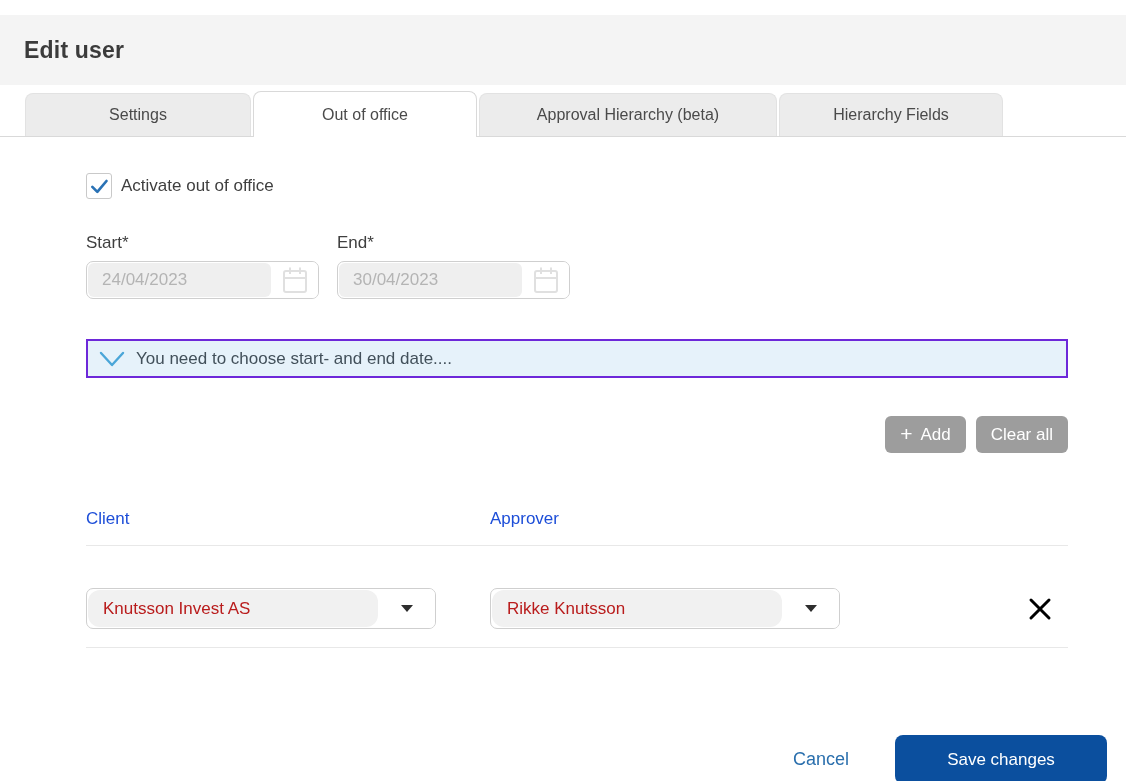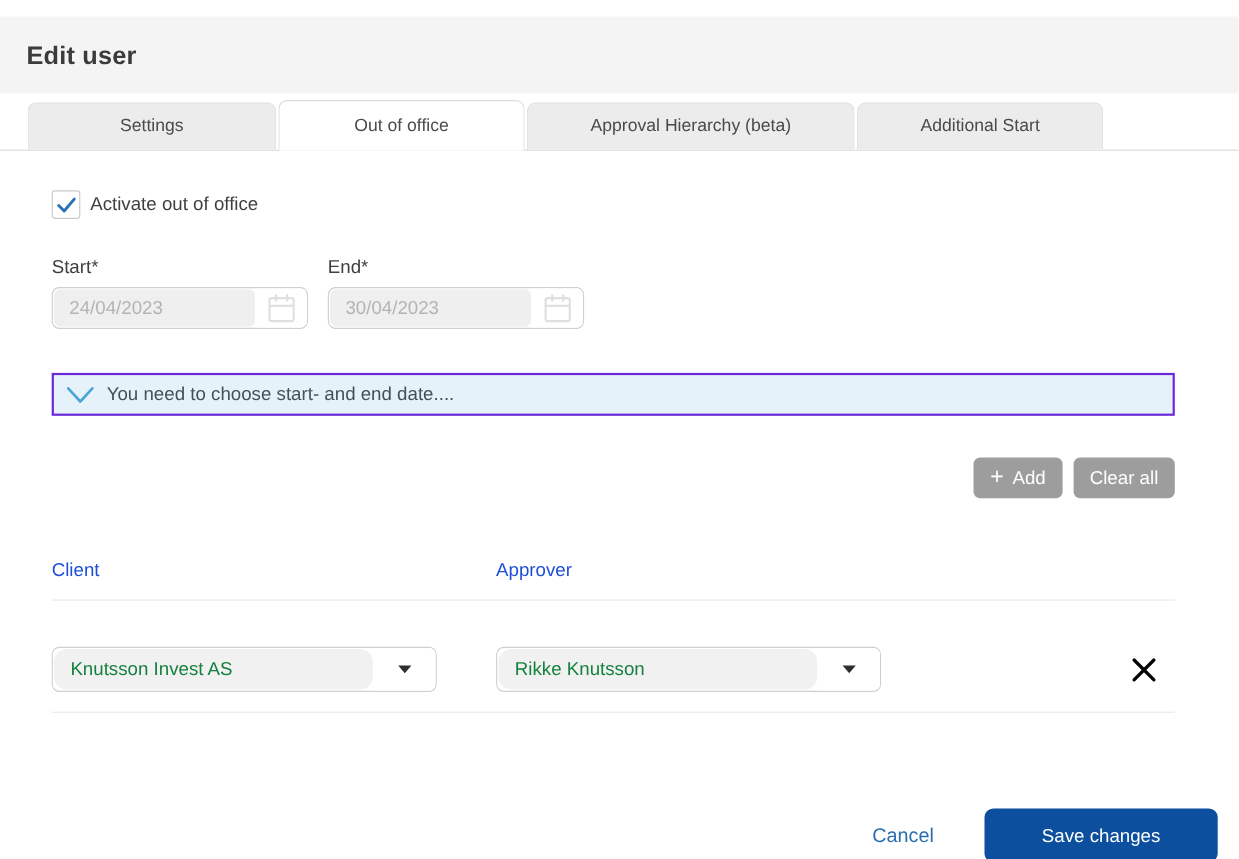--- a/index.html
+++ b/index.html
@@ -17,21 +17,21 @@
   .tab { height: 43px; background: #ececec; border: 1px solid #e2e2e2; border-bottom: none;
          border-radius: 8px 8px 0 0; display: flex; align-items: center; justify-content: center;
          font-size: 16px; color: #4a4a4a; cursor: pointer; }
   .tab:nth-of-type(1) { width: 226px; }
   .tab:nth-of-type(2) { width: 224px; }
   .tab:nth-of-type(3) { width: 298px; }
   .tab:nth-of-type(4) { width: 224px; }
   .tab.active { background: #fff; border-color: #d9d9d9; height: 46px; margin-bottom: -1px; z-index: 2; }
 
   
-  .content { padding: 0 58px 0 47px; }
+  .content { padding: 0 58px 0 86px; }
 
   .checkbox-row { margin-top: 36px; display: flex; align-items: center; }
   .checkbox { width: 26px; height: 26px; background: #fff; border: 1px solid #c9c9c9; border-radius: 3px;
               display: flex; align-items: center; justify-content: center; cursor: pointer; flex: 0 0 auto; }
   .checkbox-label { margin-left: 9px; font-size: 17px; color: #3f3f3f; }
 
   .dates-row { margin-top: 34px; display: flex; gap: 18px; }
   .date-col { width: 233px; }
   .field-label { font-size: 17px; color: #3f3f3f; margin-bottom: 8px; }
   .date-input { height: 38px; border: 1px solid #cfcfcf; border-radius: 7px; background: #fff;
@@ -52,21 +52,21 @@
 
   .table-headers { margin-top: 56px; display: flex; font-size: 17px; color: #1d4ed8; }
   .table-headers .col-client { width: 404px; }
   .divider { border-top: 1px solid #e8e8e8; margin-top: 16px; }
 
   .table-row { margin-top: 42px; display: flex; align-items: center; }
   .select { width: 350px; height: 41px; border: 1px solid #cfcfcf; border-radius: 7px; background: #fff;
             display: flex; overflow: hidden; cursor: pointer; }
   .select + .select { margin-left: 54px; }
   .select-text { flex: 1; background: #f1f1f1; display: flex; align-items: center; padding-left: 15px;
-                 font-size: 17px; color: #15803d; border-radius: 12px; margin: 1px 0 1px 1px; }
+                 font-size: 17px; color: #b91c1c; border-radius: 12px; margin: 1px 0 1px 1px; }
   .arrow-zone { width: 57px; display: flex; align-items: center; justify-content: center; background: #fff; }
   .caret { width: 0; height: 0; border-left: 6px solid transparent; border-right: 6px solid transparent;
            border-top: 7px solid #2e2e2e; }
   .remove { margin-left: auto; margin-right: 14px; display: flex; align-items: center; justify-content: center;
             width: 28px; height: 28px; cursor: pointer; }
   .divider2 { border-top: 1px solid #e8e8e8; margin-top: 18px; }
 
   .footer { margin-top: 87px; display: flex; justify-content: flex-end; align-items: center;
             padding-right: 19px; gap: 46px; }
   .cancel-link { font-size: 18px; color: #2a6fad; cursor: pointer; text-decoration: none; }
@@ -79,21 +79,21 @@
 <div class="app">
 
   <div class="header">
     <h1>Edit user</h1>
   </div>
 
   <div class="tabs">
     <div class="tab">Settings</div>
     <div class="tab active">Out of office</div>
     <div class="tab">Approval Hierarchy (beta)</div>
-    <div class="tab">Additional Start</div>
+    <div class="tab">Hierarchy Fields</div>
   </div>
 
   <div class="content">
 
     <div class="checkbox-row">
       <span class="checkbox">
         <span style="display:flex;">
           <svg width="20" height="20" viewBox="0 0 24 24" fill="none">
             <polyline points="4,13 10,19 21,6" stroke="#2a72b5" stroke-width="3.2" stroke-linecap="round" stroke-linejoin="round"></polyline>
           </svg>

